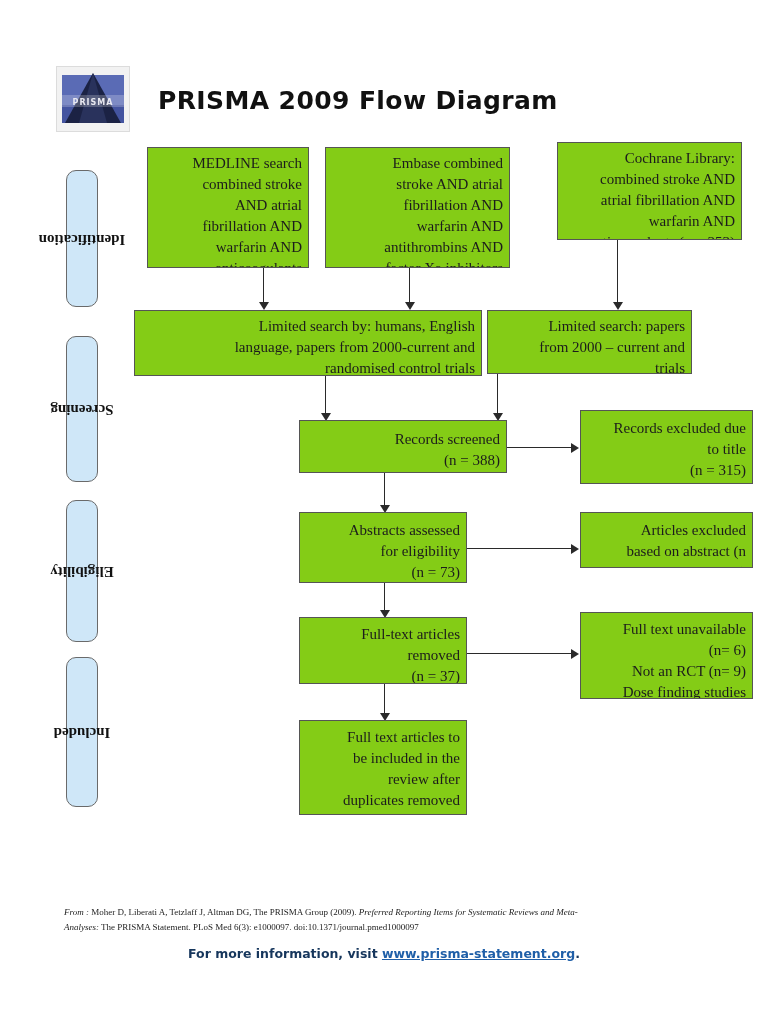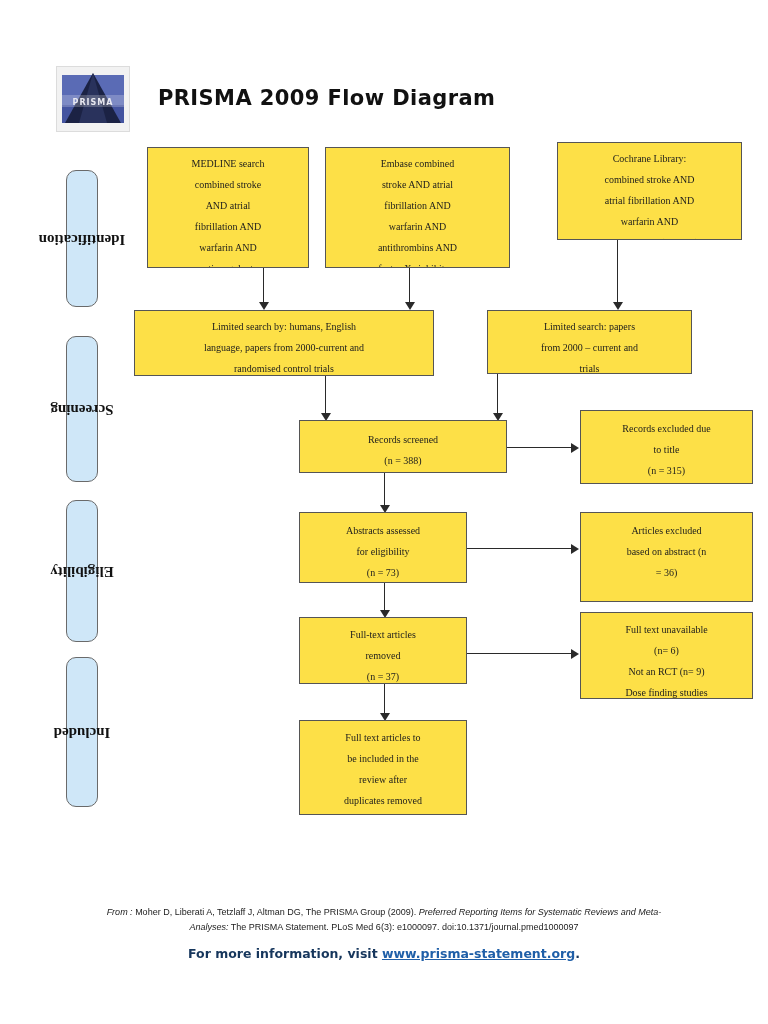--- a/index.html
+++ b/index.html
@@ -32,21 +32,21 @@
     border: 1px solid #dcdcdc;
     overflow: hidden;
   }
   .logo svg { display: block; }
 
   .page-title {
     position: absolute;
     left: 158px; top: 86px;
     font-family: "DejaVu Sans", sans-serif;
     font-weight: bold;
-    font-size: 21px;
+    font-size: 25px;
     letter-spacing: 0.4px;
     color: #111;
     white-space: nowrap;
   }
 
   
   .stage {
     position: absolute;
     width: 30px;
     background: #cfe7f8;
@@ -63,26 +63,26 @@
     font-weight: bold;
     color: #111;
     white-space: nowrap;
   }
 
   
   .box {
     position: absolute;
     box-sizing: border-box;
     border: 1px solid #555;
-    background: #fde047;
+    background: #84cc16;
     color: #1c1c1c;
     font-family: "Liberation Serif", serif;
-    font-size: 10px;
+    font-size: 15px;
     line-height: 21px;
-    text-align: center;
+    text-align: right;
     overflow: hidden;
     padding: 5px 6px 0 6px;
   }
   .box .ln { display: block; white-space: nowrap; }
 
   
   .vline, .hline {
     position: absolute;
     background: #2a2a2a;
   }
@@ -101,22 +101,22 @@
     border-top: 5px solid transparent;
     border-bottom: 5px solid transparent;
     border-left: 8px solid #2a2a2a;
   }
 
   
   .citation {
     position: absolute;
     left: 64px; top: 905px;
     width: 640px;
-    text-align: center;
-    font-family: Liberation Sans, sans-serif;
+    text-align: left;
+    font-family: Liberation Serif, serif;
     font-size: 9px;
     line-height: 15px;
     color: #1c1c1c;
   }
   .citation i { font-style: italic; }
 
   .more-info {
     position: absolute;
     left: 64px; top: 946px;
     width: 640px;
@@ -190,21 +190,21 @@
 
   <div class="vline" style="left:263px; top:268px; height:36px;"></div>
   <div class="arrow-down" style="left:259px; top:302px;"></div>
 
   <div class="vline" style="left:409px; top:268px; height:36px;"></div>
   <div class="arrow-down" style="left:405px; top:302px;"></div>
 
   <div class="vline" style="left:617px; top:240px; height:64px;"></div>
   <div class="arrow-down" style="left:613px; top:302px;"></div>
 
-  <div class="box" style="left:134px; top:310px; width:300px; height:66px;">
+  <div class="box" style="left:134px; top:310px; width:348px; height:66px;">
     <span class="ln">Limited search by: humans, English</span>
     <span class="ln">language, papers from 2000-current and</span>
     <span class="ln">randomised control trials</span>
   </div>
 
   <div class="box" style="left:487px; top:310px; width:205px; height:64px;">
     <span class="ln">Limited search: papers</span>
     <span class="ln">from 2000 – current and</span>
     <span class="ln">trials</span>
 
@@ -232,21 +232,21 @@
 
   <div class="vline" style="left:384px; top:473px; height:35px;"></div>
   <div class="arrow-down" style="left:380px; top:505px;"></div>
 
   <div class="box" style="left:299px; top:512px; width:168px; height:71px; padding-top:7px;">
     <span class="ln">Abstracts assessed</span>
     <span class="ln">for eligibility</span>
     <span class="ln">(n = 73)</span>
   </div>
 
-  <div class="box" style="left:580px; top:512px; width:173px; height:90px; padding-top:7px;">
+  <div class="box" style="left:580px; top:512px; width:173px; height:56px; padding-top:7px;">
     <span class="ln">Articles excluded</span>
     <span class="ln">based on abstract (n</span>
     <span class="ln">= 36)</span>
   </div>
 
   <div class="hline" style="left:467px; top:548px; width:105px;"></div>
   <div class="arrow-right" style="left:571px; top:544px;"></div>
 
   <div class="vline" style="left:384px; top:583px; height:30px;"></div>
   <div class="arrow-down" style="left:380px; top:610px;"></div>

